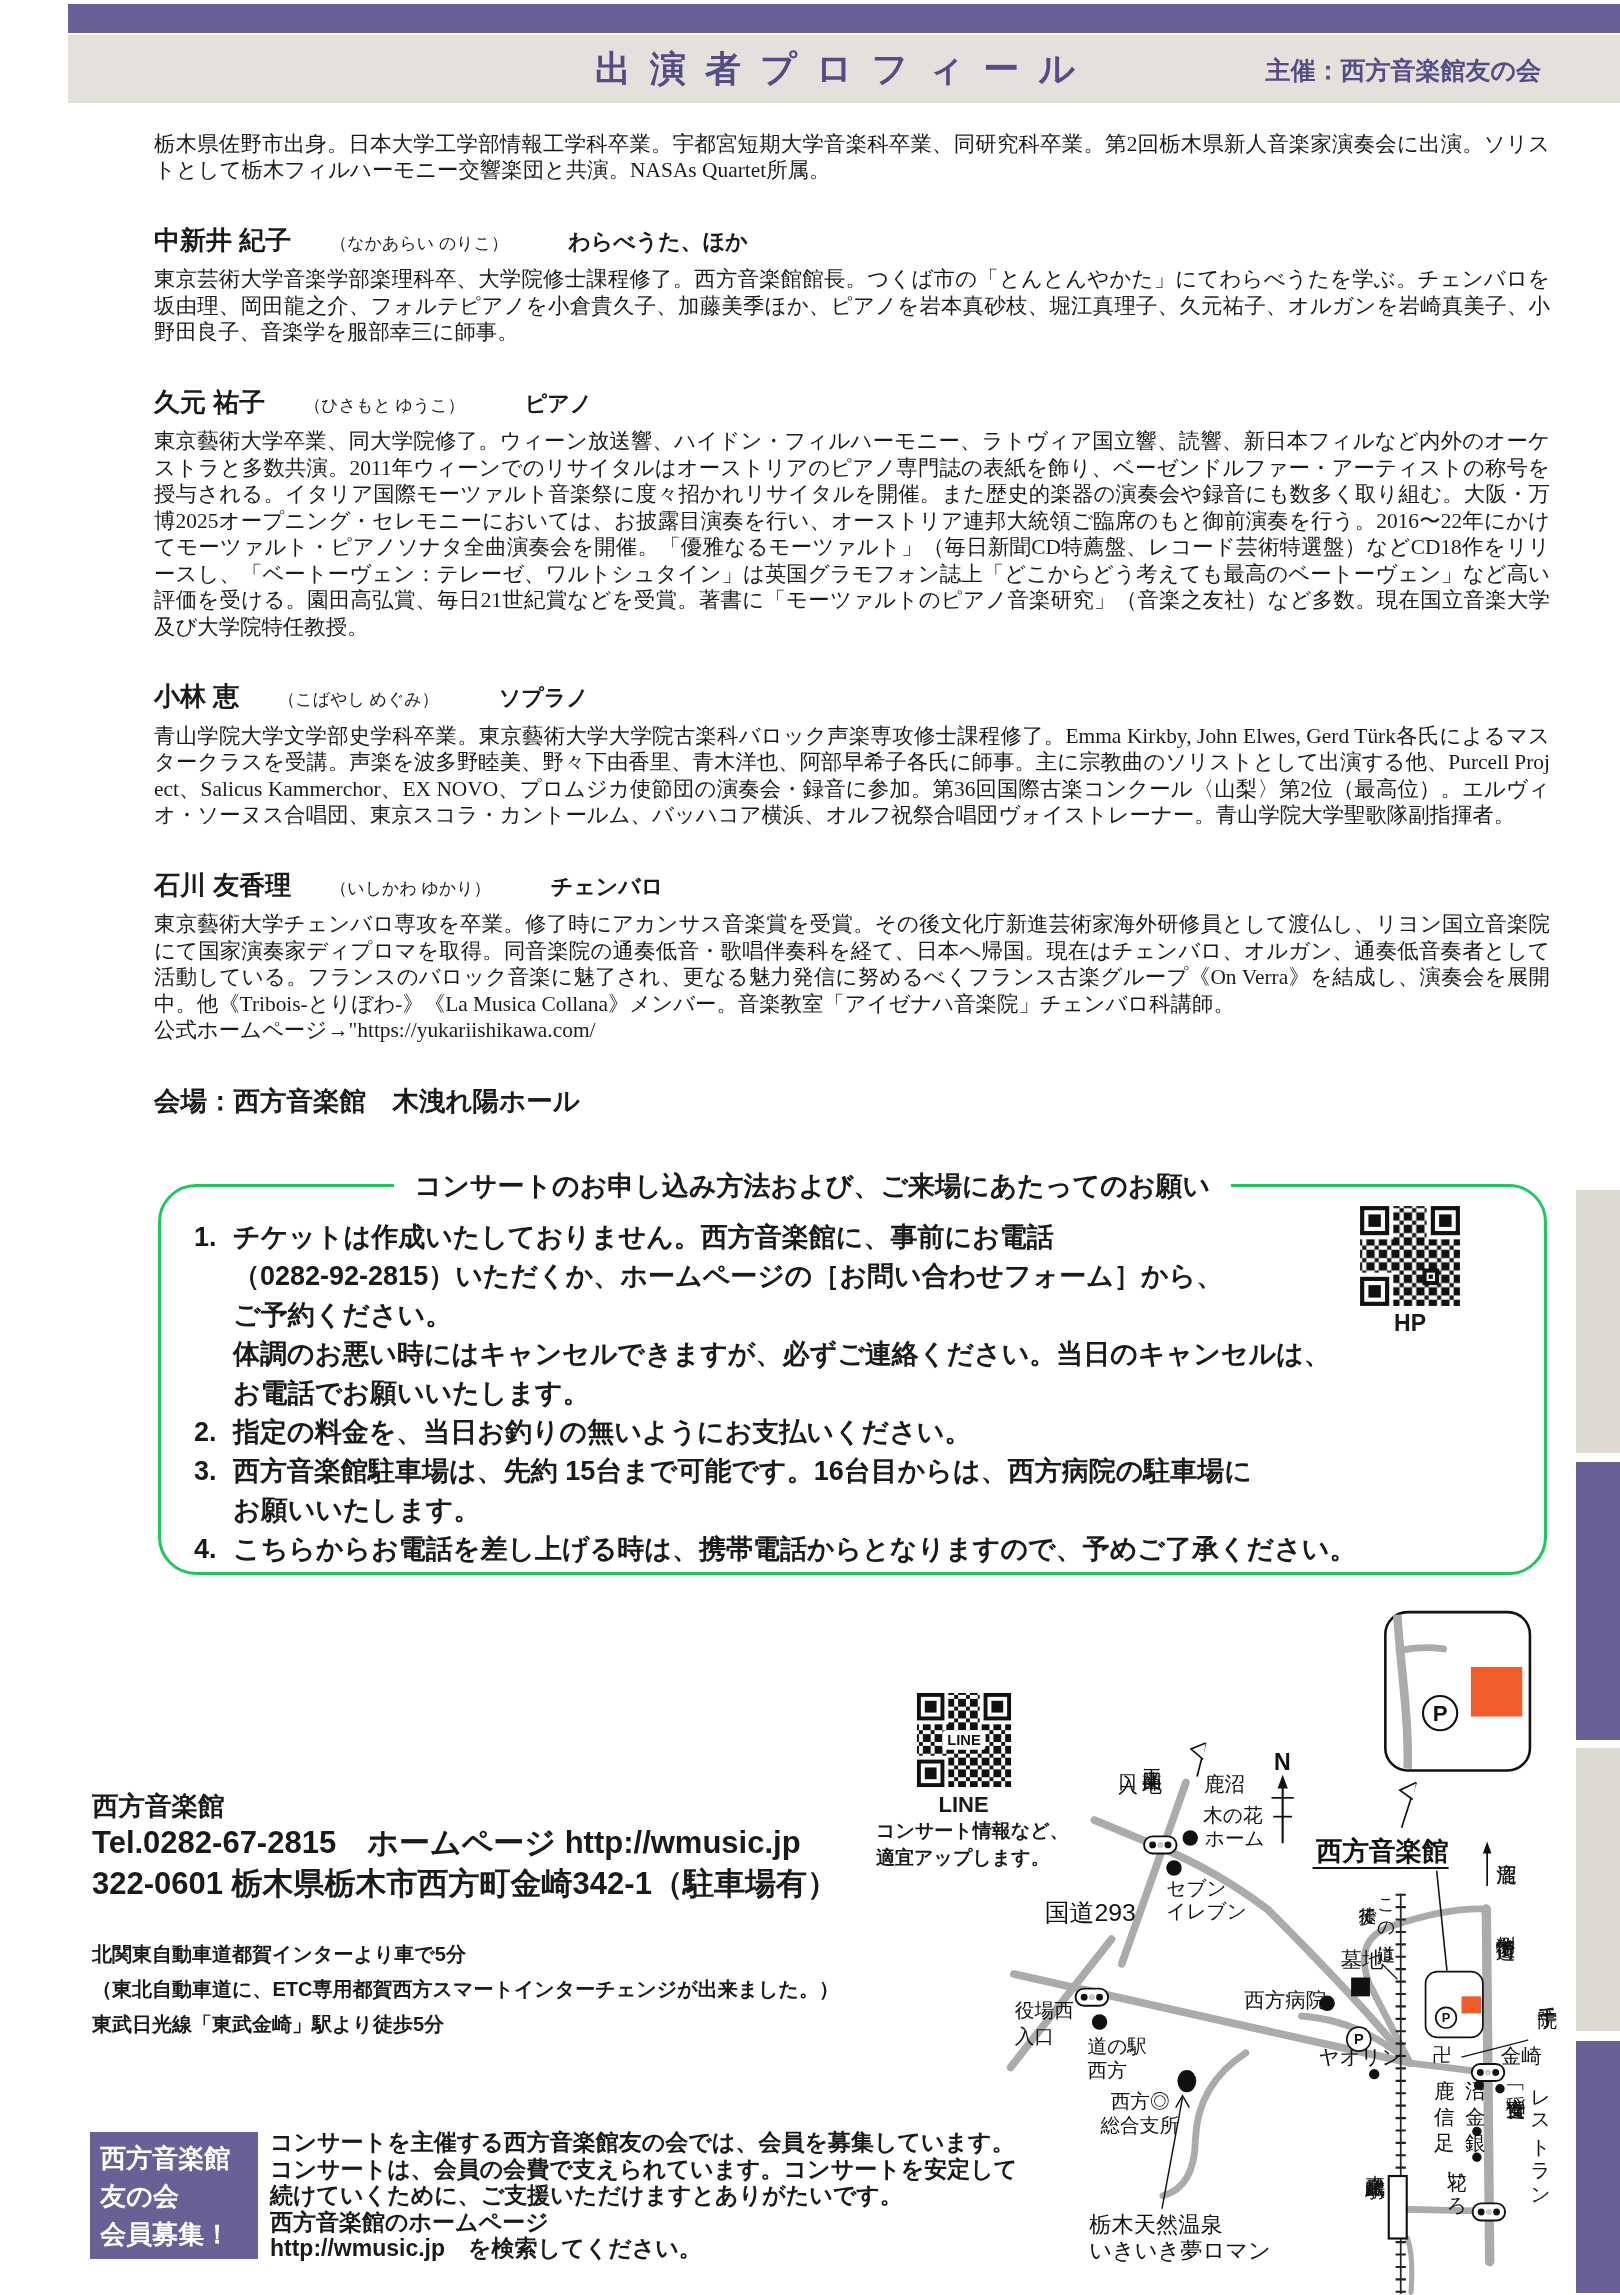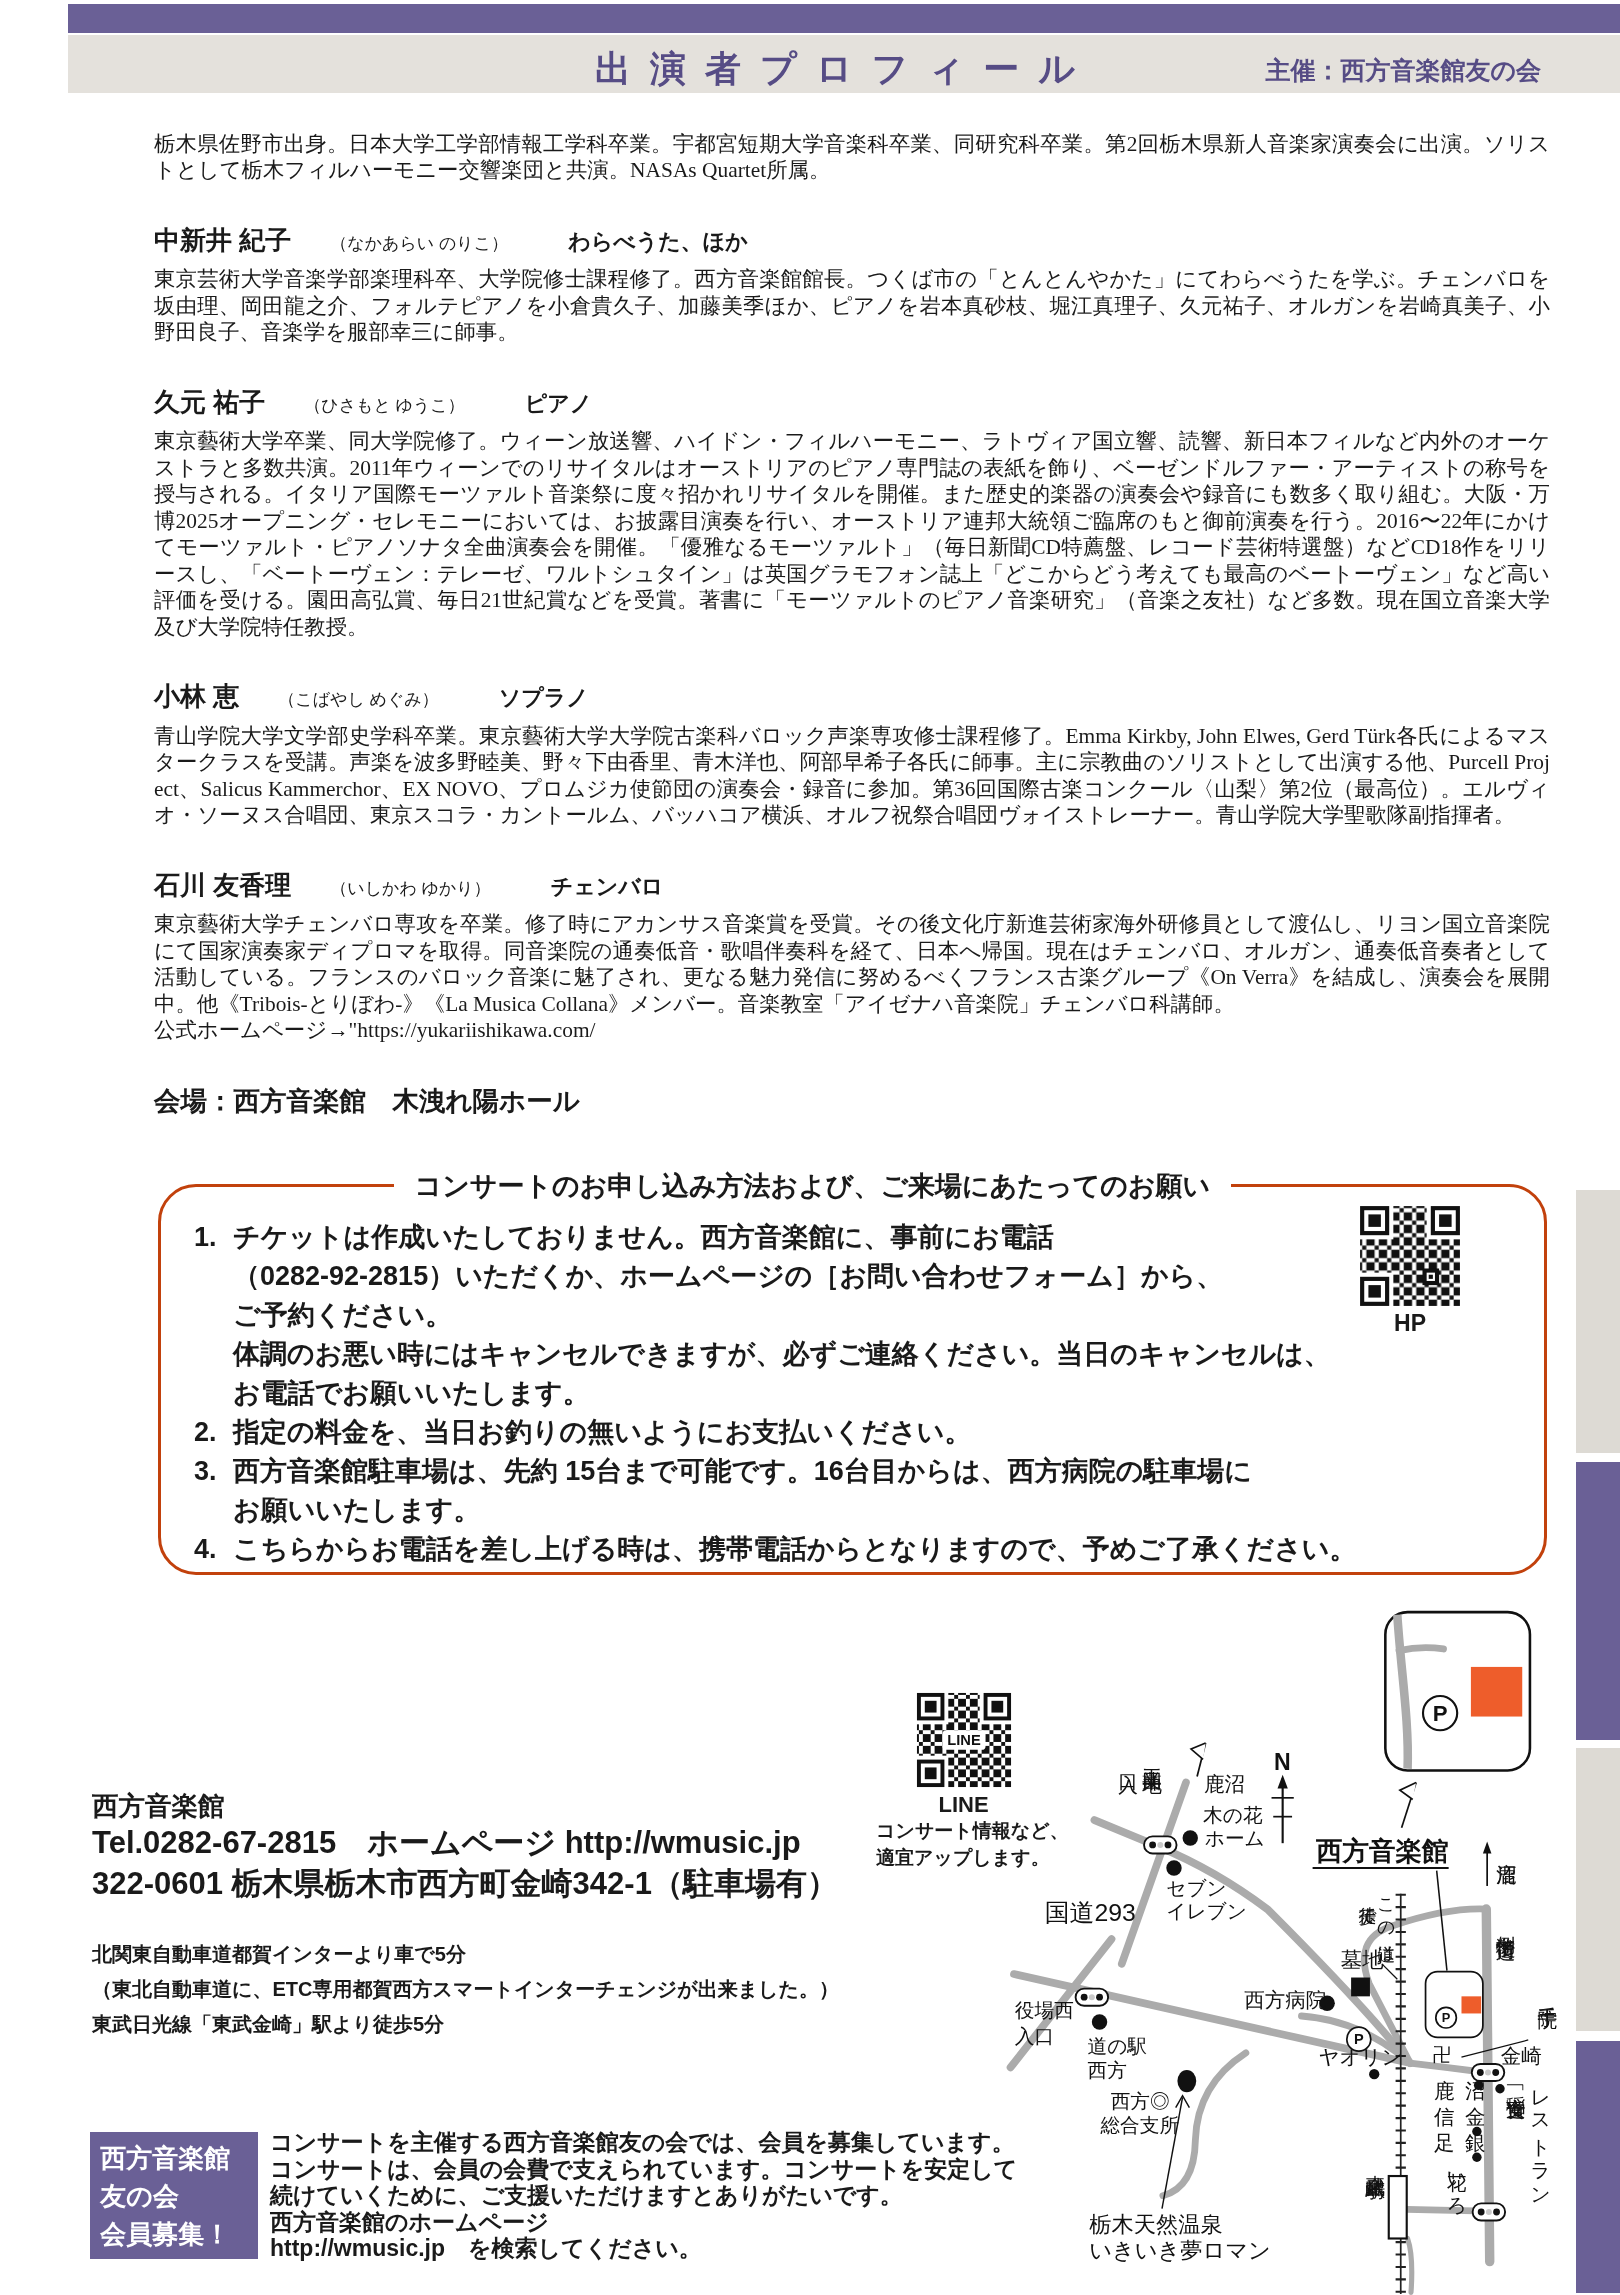--- a/index.html
+++ b/index.html
@@ -4,21 +4,21 @@
 <style>
   * { margin:0; padding:0; box-sizing:border-box; }
   html,body { background:#ffffff; }
   body {
     position:relative; width:1621px; height:2295px; overflow:hidden;
     font-family:"Liberation Sans", sans-serif; color:#1a1a1a;
   }
 
   
   .top-bar { position:absolute; left:68px; right:0; top:4.3px; height:29px; background:#6A6096; }
-  .title-band { position:absolute; left:68px; right:0; top:35px; height:58px; background:#E4E1DC; }
+  .title-band { position:absolute; left:68px; right:0; top:35px; height:68px; background:#E4E1DC; }
   .page-title {
     position:absolute; left:0; right:0; top:10.3px; text-align:center;
     font-size:36px; font-weight:bold; letter-spacing:19px; color:#564C85;
   }
   .organizer {
     position:absolute; right:80px; top:19px; font-size:25px; font-weight:bold; color:#564C85;
   }
 
   
   .profiles { position:absolute; left:154px; top:122px; width:1396px; }
@@ -30,21 +30,21 @@
   .p-bio {
     margin-top:8.6px; font-family:"Liberation Serif", serif; font-size:21.4px;
     line-height:26.5px; text-align:justify; word-break:break-all;
   }
   .p-bio2 { font-family:"Liberation Serif", serif; font-size:21.4px; line-height:26.5px; }
   .venue-line { font-size:26.5px; font-weight:bold; margin-top:20.5px; }
 
   
   .notice-box {
     position:absolute; left:158px; top:1184px; width:1389px; height:391px;
-    border:3px solid #c2410c; border-radius:38px;
+    border:3px solid #22c55e; border-radius:38px;
   }
   .notice-title {
     position:absolute; top:-20.5px; left:233px; background:#fff; padding:0 20.5px;
     font-size:27px; font-weight:bold; height:38px; line-height:38px;
   }
   .notice-items { padding:31px 34px 0 33px; }
   .n-item { display:flex; font-size:27px; font-weight:bold; line-height:39px; }
   .n-num { width:39px; flex:none; }
   .prelines { white-space:pre-line; }
   .hp-qr-wrap { position:absolute; right:82px; top:17px; width:104px; text-align:center; }

